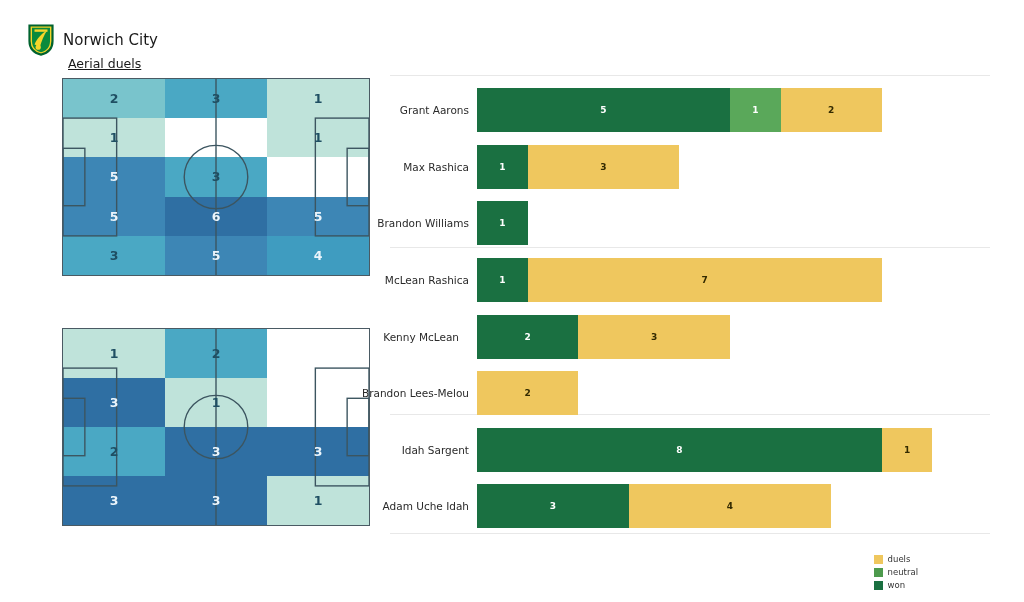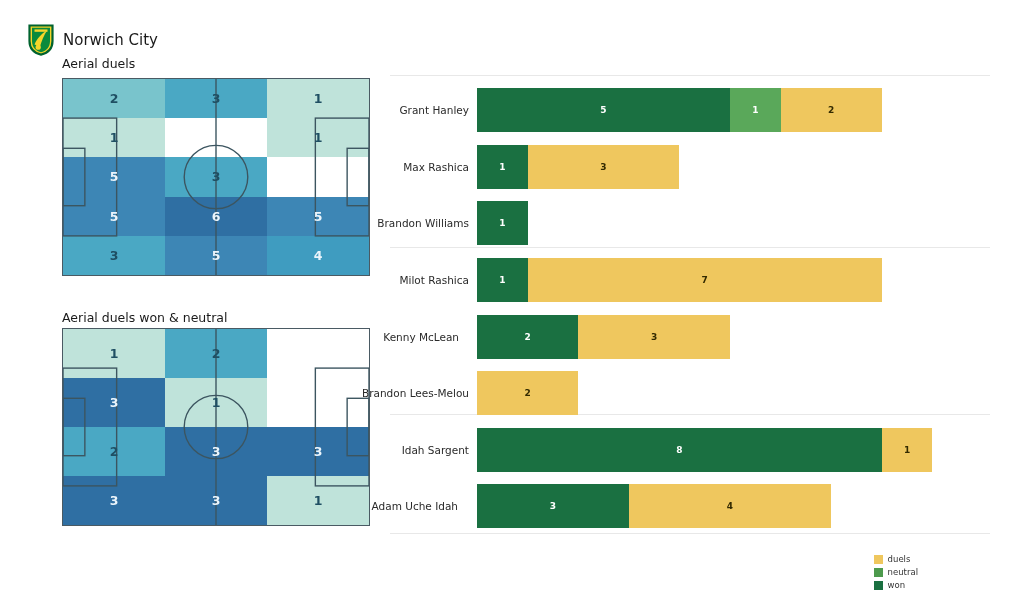--- a/index.html
+++ b/index.html
@@ -55,21 +55,21 @@
         <path d="M1.5 1.5 H24.5 V17 C24.5 25 19 29.2 13 30.6 C7 29.2 1.5 25 1.5 17 Z" fill="#f5d52a" stroke="#00632f" stroke-width="2.2"></path>
         <path d="M4 3.8 H22 V17 C22 23.6 17.6 27.1 13 28.3 C8.4 27.1 4 23.6 4 17 Z" fill="#0a8a3c"></path>
         <path d="M6.5 20.5 C9 14.5 13.5 9.5 19 6.5 C16 11.5 13.5 17 12 22.5 Z" fill="#f5d52a"></path>
         <circle cx="10.2" cy="23.2" r="2.6" fill="#f5d52a"></circle>
         <rect x="6.5" y="5.4" width="13" height="2.4" fill="#f5d52a"></rect>
       </svg>
     </span>
     <span class="team-name">Norwich City</span>
   </div>
 
-  <div class="panel-title" style="left:62px;top:56px;">Aerial duels</div>
+  <div class="panel-title" style="left:68px;top:56px;text-decoration:underline;">Aerial duels</div>
 
   <div class="pitch" id="pitch-0" style="left:62px;top:78px;width:308px;height:198px;">
     <div class="cells" id="cells-0" style="grid-template-columns: repeat(3, 1fr); grid-template-rows: repeat(5, 1fr);">
         <div class="cell" style="background: rgb(121, 196, 204);">
           <span style="color: rgb(31, 79, 99);">2</span>
         </div>
         <div class="cell" style="background: rgb(74, 168, 196);">
           <span style="color: rgb(31, 79, 99);">3</span>
         </div>
         <div class="cell" style="background: rgb(191, 227, 218);">
@@ -113,21 +113,20 @@
         <line x1="154" y1="0" x2="154" y2="198"></line>
         <circle cx="154" cy="99" r="32"></circle>
         <rect x="0" y="39.5" width="54" height="119"></rect>
         <rect x="0" y="70" width="22" height="58"></rect>
         <rect x="254" y="39.5" width="54" height="119"></rect>
         <rect x="286" y="70" width="22" height="58"></rect>
       </g>
     </svg>
   </div>
 
-  <div class="panel-title" style="left:62px;top:310px;">Aerial duels won &amp; neutral</div>
 
   <div class="pitch" id="pitch-1" style="left:62px;top:328px;width:308px;height:198px;">
     <div class="cells" id="cells-1" style="grid-template-columns: repeat(3, 1fr); grid-template-rows: repeat(4, 1fr);">
         <div class="cell" style="background: rgb(191, 227, 218);">
           <span style="color: rgb(31, 79, 99);">1</span>
         </div>
         <div class="cell" style="background: rgb(74, 168, 196);">
           <span style="color: rgb(31, 79, 99);">2</span>
         </div>
         <div class="cell" style="background: rgb(255, 255, 255);"></div>
@@ -168,42 +167,42 @@
       </g>
     </svg>
   </div>
 
   <div class="chart" id="chart">
       <div class="sep" style="top: 15px;"></div>
       <div class="sep" style="top: 187px;"></div>
       <div class="sep" style="top: 354px;"></div>
       <div class="sep" style="top: 473px;"></div>
       <div class="bar-row" style="top: 28px; left: 0px; width: 610px;">
-        <div class="bar-label" style="right: 526px;">Grant Hanley</div>
+        <div class="bar-label" style="right: 526px;">Grant Aarons</div>
         <div class="bar-track" style="left: 92px;">
           <div class="seg won" style="width: 253px;">5</div>
           <div class="seg neutral" style="width: 50.6px;">1</div>
           <div class="seg lost" style="width: 101.2px;">2</div>
         </div>
       </div>
       <div class="bar-row" style="top: 85px; left: 0px; width: 610px;">
         <div class="bar-label" style="right: 526px;">Max Rashica</div>
         <div class="bar-track" style="left: 92px;">
           <div class="seg won" style="width: 50.6px;">1</div>
           <div class="seg lost" style="width: 151.8px;">3</div>
         </div>
       </div>
       <div class="bar-row" style="top: 141px; left: 0px; width: 610px;">
         <div class="bar-label" style="right: 526px;">Brandon Williams</div>
         <div class="bar-track" style="left: 92px;">
           <div class="seg won" style="width: 50.6px;">1</div>
         </div>
       </div>
       <div class="bar-row" style="top: 198px; left: 0px; width: 610px;">
-        <div class="bar-label" style="right: 526px;">Milot Rashica</div>
+        <div class="bar-label" style="right: 526px;">McLean Rashica</div>
         <div class="bar-track" style="left: 92px;">
           <div class="seg won" style="width: 50.6px;">1</div>
           <div class="seg lost" style="width: 354.2px;">7</div>
         </div>
       </div>
       <div class="bar-row" style="top: 255px; left: 0px; width: 610px;">
         <div class="bar-label" style="right: 536px;">Kenny McLean</div>
         <div class="bar-track" style="left: 92px;">
           <div class="seg won" style="width: 101.2px;">2</div>
           <div class="seg lost" style="width: 151.8px;">3</div>
@@ -216,21 +215,21 @@
         </div>
       </div>
       <div class="bar-row" style="top: 368px; left: 0px; width: 610px;">
         <div class="bar-label" style="right: 526px;">Idah Sargent</div>
         <div class="bar-track" style="left: 92px;">
           <div class="seg won" style="width: 404.8px;">8</div>
           <div class="seg lost" style="width: 50.6px;">1</div>
         </div>
       </div>
       <div class="bar-row" style="top: 424px; left: 0px; width: 610px;">
-        <div class="bar-label" style="right: 537px;">Adam Uche Idah</div>
+        <div class="bar-label" style="right: 526px;">Adam Uche Idah</div>
         <div class="bar-track" style="left: 92px;">
           <div class="seg won" style="width: 151.8px;">3</div>
           <div class="seg lost" style="width: 202.4px;">4</div>
         </div>
       </div>
     </div>
 
   <div class="legend" id="legend">
       <div class="legend-item">
         <span class="swatch" style="background: rgb(239, 199, 94);"></span>

